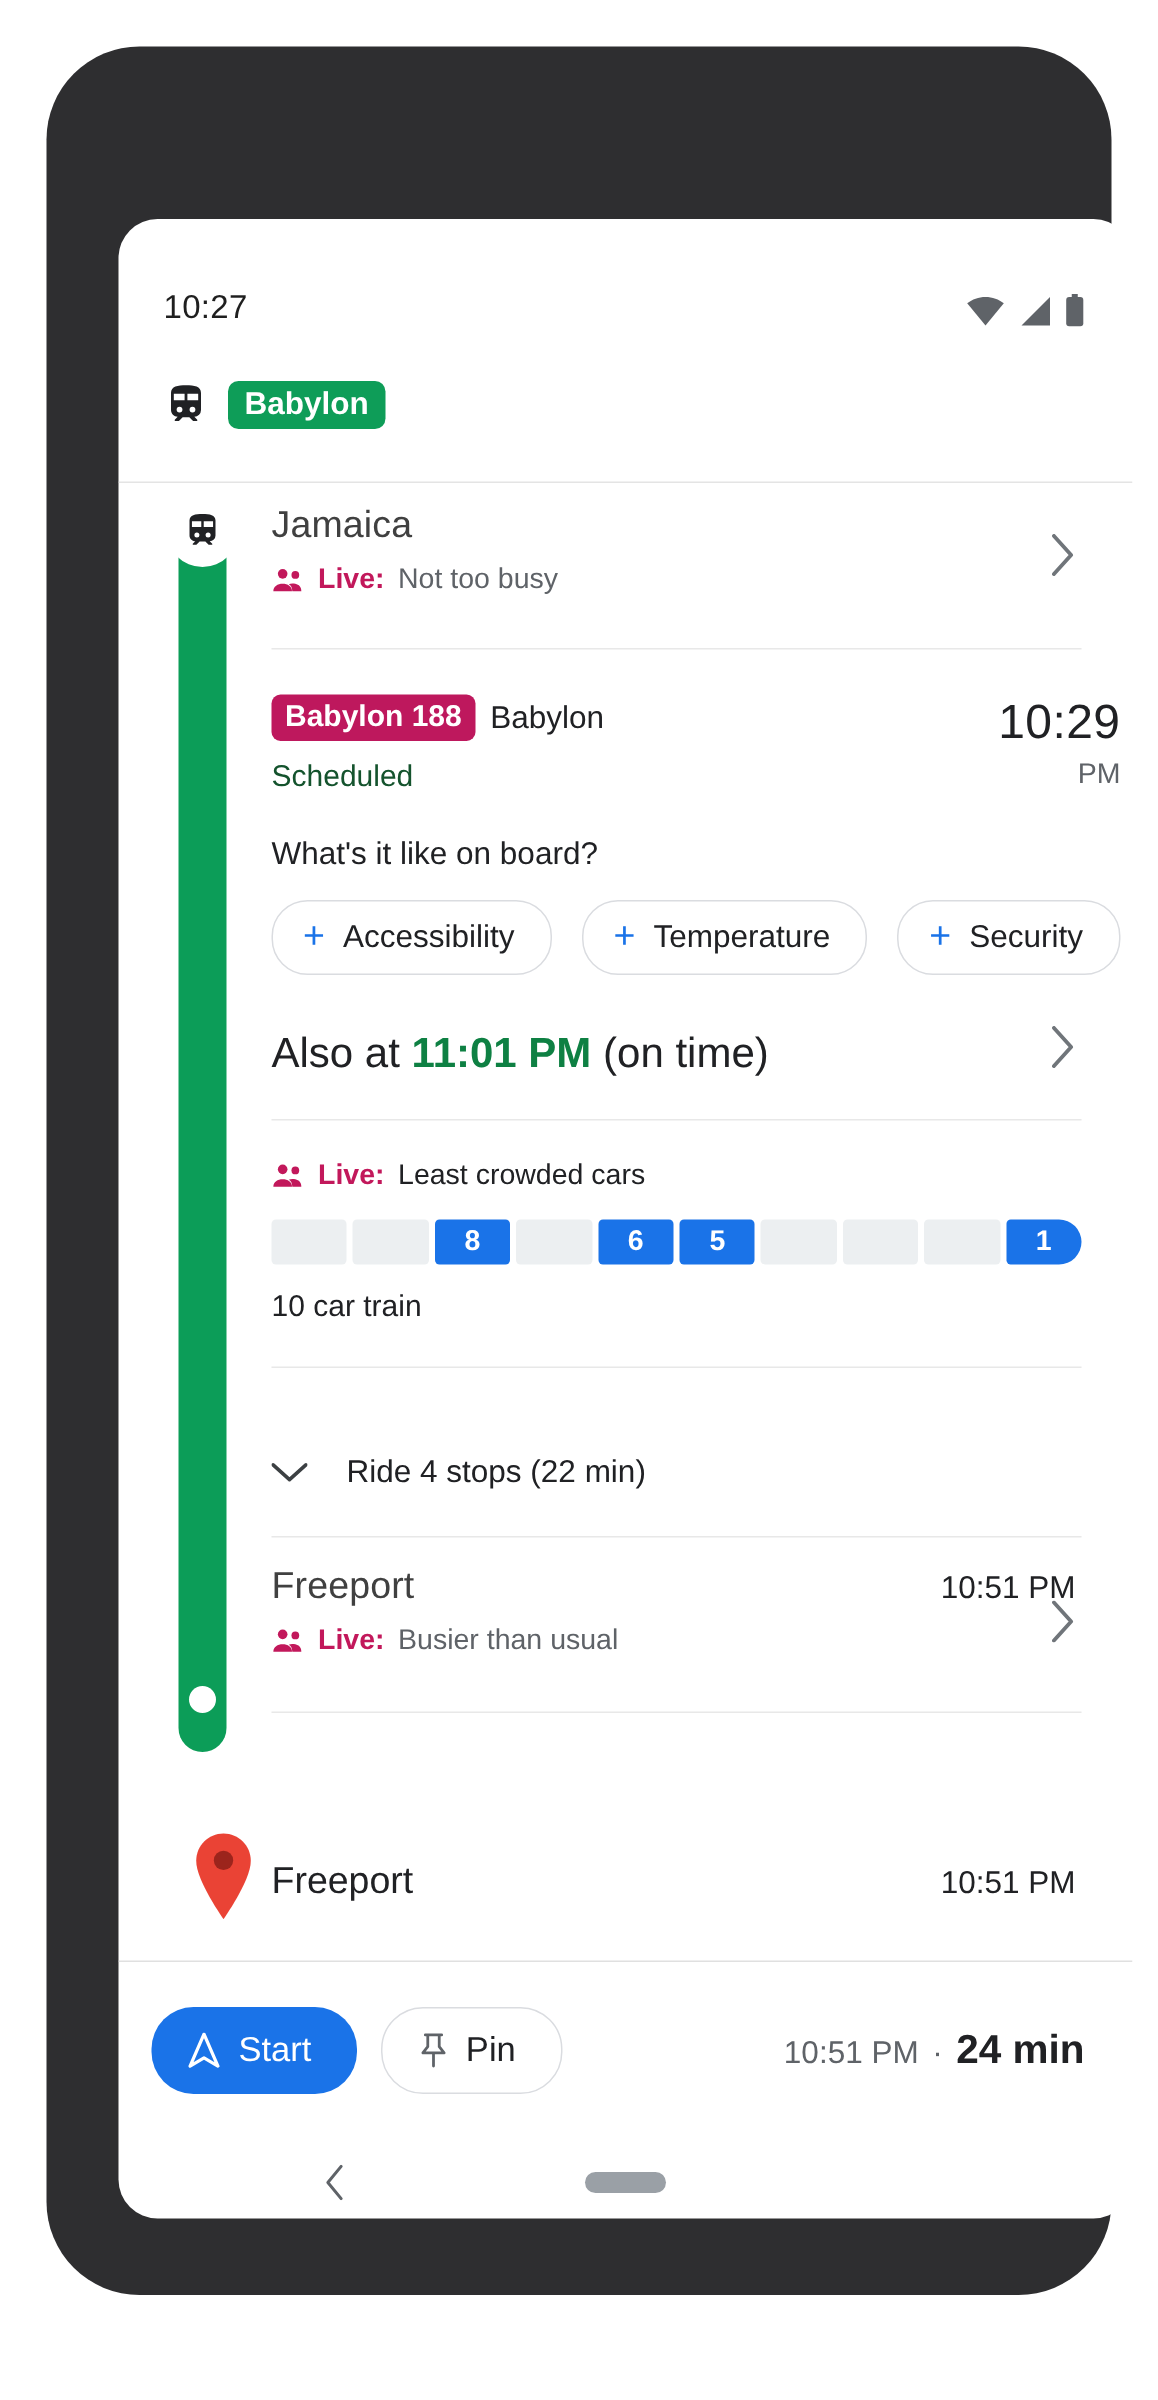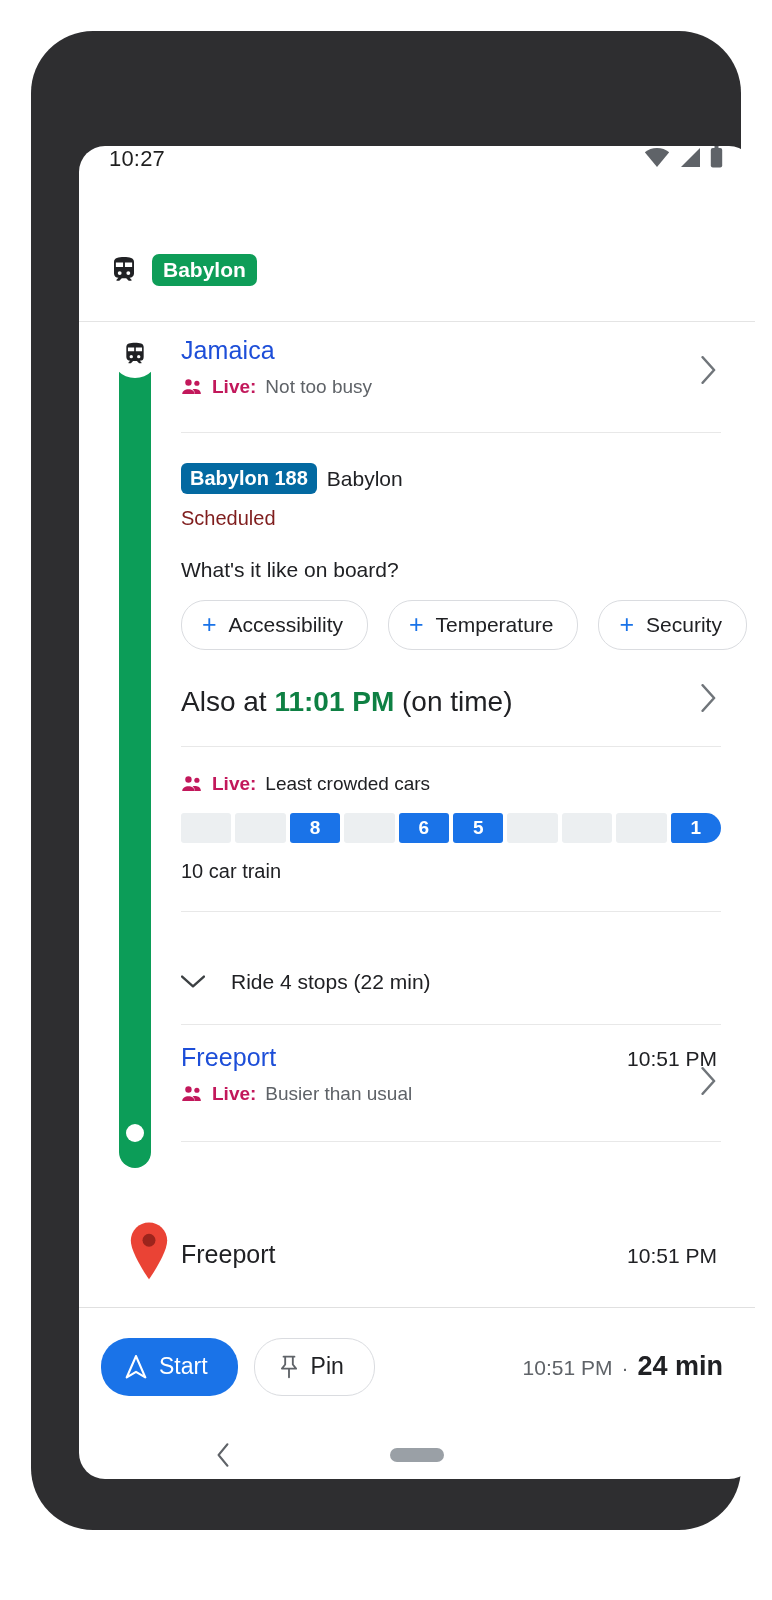--- a/index.html
+++ b/index.html
@@ -25,21 +25,21 @@
     width: 676px; height: 1333px;
     background: #ffffff;
     border-radius: 26px;
     overflow: hidden;
   }
 
   
   #status-bar {
     position: relative;
     height: 72px;
-    display: flex; align-items: flex-start;
+    display: flex; align-items: flex-end;
     justify-content: space-between;
     padding: 0 32px 0 30px;
   }
   #status-clock {
     font-size: 22px; font-weight: 500; color: #1f1f1f;
     letter-spacing: .2px;
   }
   #status-icons { display: flex; align-items: flex-end; gap: 9px; }
   .sysicon { display: block; }
 
@@ -98,21 +98,21 @@
   }
 
   .divider {
     height: 1px; background: #e8e8e8;
     width: 540px;
   }
 
   
   #origin-stop { padding-top: 14px; position: relative; }
   .stop-name {
-    font-size: 25px; color: #1d4ed8; letter-spacing: .1px;
+    font-size: 25px; color: #404040; letter-spacing: .1px;
   }
   .live-row {
     display: flex; align-items: center;
     gap: 9px; margin-top: 11px; text-align: center;
   }
   .live-label {
     color: #c2185b; font-weight: bold; font-size: 19px;
   }
   .live-value { color: #5f6368; font-size: 19px; }
   .live-value.dark { color: #202124; }
@@ -120,26 +120,26 @@
     position: absolute; right: 38px;
     color: #70757a;
   }
 
   
   #departure-block { padding-top: 30px; position: relative; }
   #departure-row { display: flex; align-items: flex-start; }
   #departure-left { flex: 1; }
   #line-chip-row { display: flex; align-items: center; gap: 10px; }
   #line-chip {
-    background: #0369a1; color: #fff;
+    background: #be185d; color: #fff;
     font-size: 20px; font-weight: bold;
     border-radius: 6px; padding: 5px 9px 6px 9px; line-height: 1;
   }
   #headsign { font-size: 21px; color: #202124; }
-  #scheduled-note { font-size: 20px; color: #7f1d1d; margin-top: 13px; }
+  #scheduled-note { font-size: 20px; color: #14532d; margin-top: 13px; }
   #departure-time-col { text-align: right; padding-right: 8px; }
   #departure-time { font-size: 32px; color: #202124; letter-spacing: .3px; }
   #departure-ampm { font-size: 19px; color: #5f6368; margin-top: 6px; }
 
   
   #onboard-question {
     font-size: 21px; color: #202124; margin-top: 28px;
   }
   #chip-row {
     display: flex; gap: 20px; margin-top: 18px;
@@ -315,20 +315,24 @@
         </div>
 
         <div id="departure-block">
           <div id="departure-row">
             <div id="departure-left">
               <div id="line-chip-row">
                 <span id="line-chip">Babylon 188</span>
                 <span id="headsign">Babylon</span>
               </div>
               <div id="scheduled-note">Scheduled</div>
+            </div>
+            <div id="departure-time-col">
+              <div id="departure-time">10:29</div>
+              <div id="departure-ampm">PM</div>
             </div>
           </div>
 
           <div id="onboard-question">What's it like on board?</div>
           <div id="chip-row">
             <div class="attr-chip">
               <span class="plus-icon">+</span>
               <span>Accessibility</span>
             </div>
             <div class="attr-chip">

